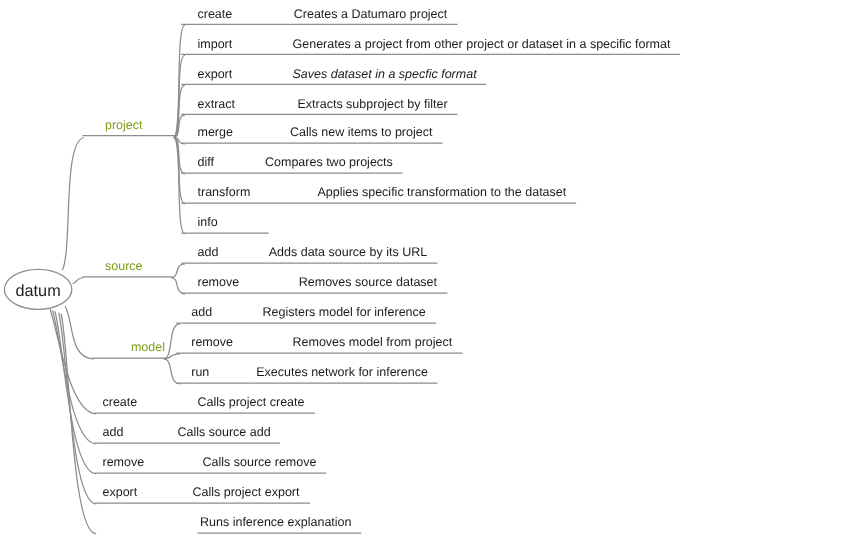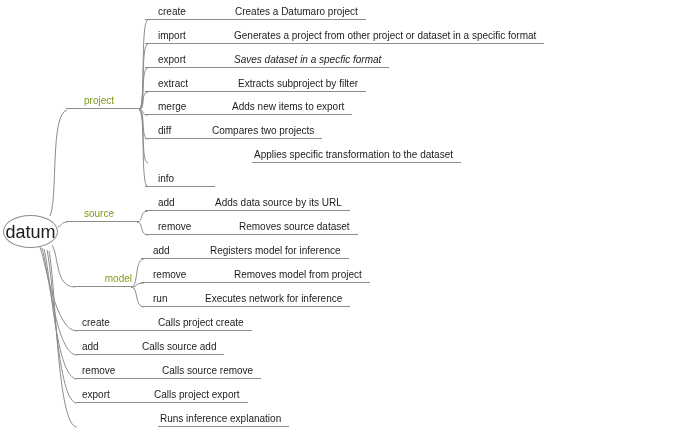--- a/index.html
+++ b/index.html
@@ -21,21 +21,21 @@
     color:var(--text);white-space:nowrap;cursor:default;
   }
   .cmd{padding-left:13px;}
   .cmd.m{padding-left:12px;}
   .cmd.b{padding-left:6px;}
   .desc{padding:0 8px 0 2px;}
   .branch{color:var(--branch);}
   .root-node{
     position:absolute;z-index:1;left:3px;top:215px;width:55px;height:33px;
     border:1px solid var(--line);border-radius:50%;
-    font-size:18px;line-height:33px;text-align:center;color:var(--text);
+    font-size:13px;line-height:33px;text-align:center;color:var(--text);
     background:var(--bg);box-sizing:border-box;
   }
 </style>
 </head>
 <body>
 
 <div class="stage">
 
   <svg class="wires" width="674" height="429" viewBox="0 0 674 429">
 
@@ -74,23 +74,24 @@
 
   <span class="lbl cmd" style="left:145px;top:4px;width:88px;">create</span>
   <span class="lbl desc" style="left:233px;top:4px;">Creates a Datumaro project</span>
   <span class="lbl cmd" style="left:145px;top:28px;width:87px;">import</span>
   <span class="lbl desc" style="left:232px;top:28px;">Generates a project from other project or dataset in a specific format</span>
   <span class="lbl cmd" style="left:145px;top:52px;width:87px;">export</span>
   <span class="lbl desc" style="left:232px;top:52px;font-style:italic;">Saves dataset in a specfic format</span>
   <span class="lbl cmd" style="left:145px;top:76px;width:91px;">extract</span>
   <span class="lbl desc" style="left:236px;top:76px;">Extracts subproject by filter</span>
   <span class="lbl cmd" style="left:145px;top:99px;width:85px;">merge</span>
-  <span class="lbl desc" style="left:230px;top:99px;">Adds new items to export</span>
+  <span class="lbl desc" style="left:230px;top:99px;">Calls new items to project</span>
   <span class="lbl cmd" style="left:145px;top:123px;width:65px;">diff</span>
   <span class="lbl desc" style="left:210px;top:123px;">Compares two projects</span>
+  <span class="lbl cmd" style="left:145px;top:147px;width:107px;">transform</span>
   <span class="lbl desc" style="left:252px;top:147px;">Applies specific transformation to the dataset</span>
   <span class="lbl cmd" style="left:145px;top:171px;width:70px;">info</span>
 
   <span class="lbl cmd" style="left:145px;top:195px;width:68px;">add</span>
   <span class="lbl desc" style="left:213px;top:195px;">Adds data source by its URL</span>
   <span class="lbl cmd" style="left:145px;top:219px;width:92px;">remove</span>
   <span class="lbl desc" style="left:237px;top:219px;">Removes source dataset</span>
 
   <span class="lbl cmd m" style="left:141px;top:243px;width:67px;">add</span>
   <span class="lbl desc" style="left:208px;top:243px;">Registers model for inference</span>

